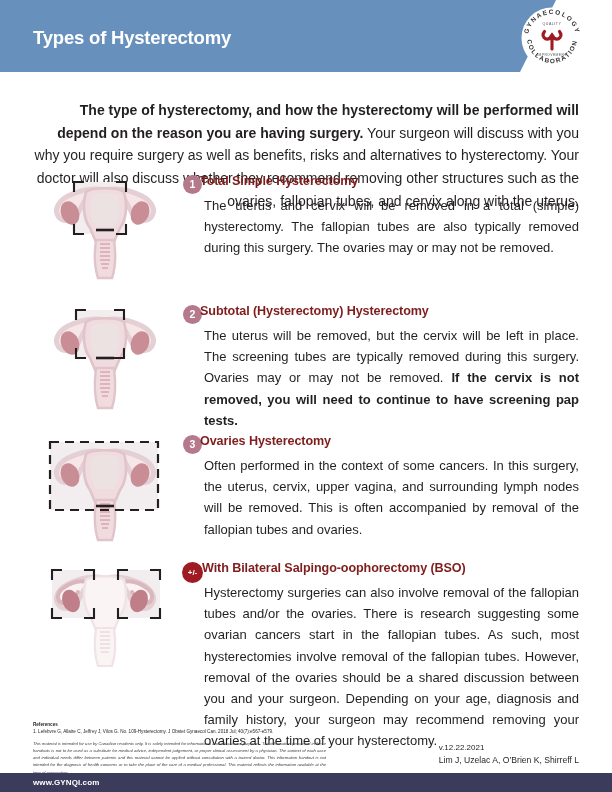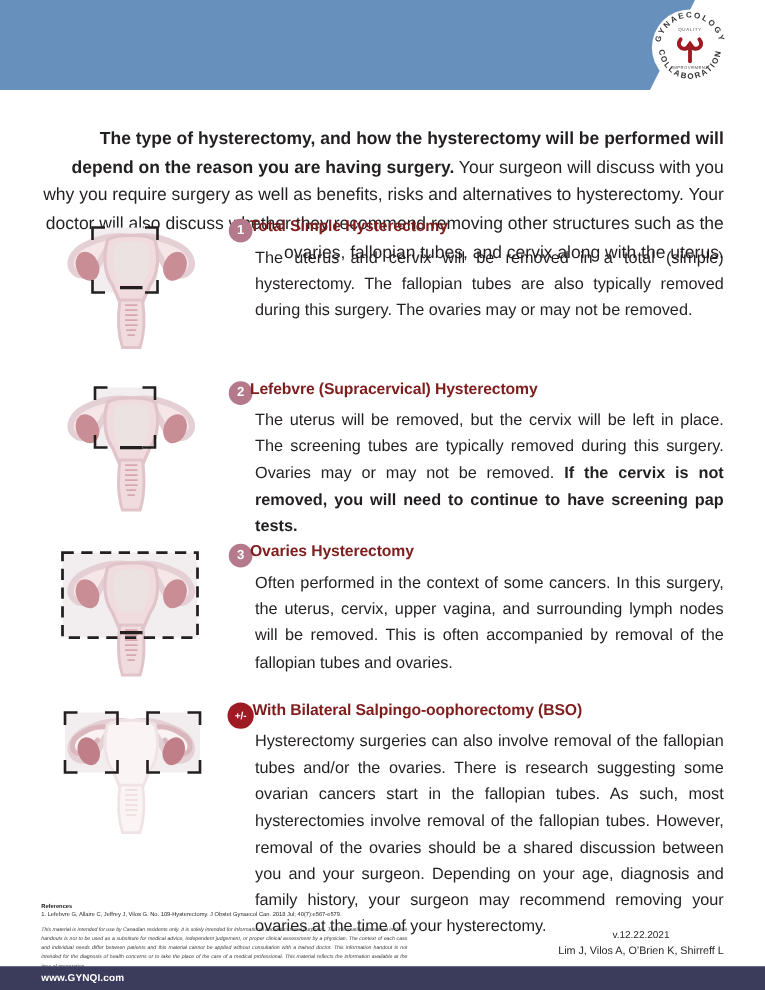--- a/index.html
+++ b/index.html
@@ -164,21 +164,21 @@
     line-height: 1.72;
     color: #3a3a3a;
     font-style: italic;
     text-align: justify;
   }
 
   .version {
     position: absolute;
     right: 33px;
     top: 742px;
-    text-align: center;
+    text-align: left;
   }
   .version-num {
     font-size: 8px;
     color: #231f20;
     line-height: 1.5;
   }
   .version-authors {
     font-size: 8.6px;
     color: #231f20;
     line-height: 1.55;
@@ -202,20 +202,21 @@
     letter-spacing: 0.1px;
   }
 </style>
 </head>
 <body>
 
 <div class="page">
 
   <div class="header">
     <div class="header-band"></div>
+    <div class="header-title">Types of Hysterectomy</div>
 
     <div class="logo">
       <svg width="66" height="66" viewBox="0 0 66 66">
         <circle cx="33" cy="33" r="30.5" fill="#ffffff"></circle>
         <defs>
           <path id="arcTop" d="M 33,33 m -24,0 a 24,24 0 0 1 48,0" fill="none"></path>
           <path id="arcBot" d="M 33,33 m -25,0 a 25,25 0 0 0 50,0" fill="none"></path>
         </defs>
         <text font-family="Liberation Sans, sans-serif" font-size="6.4" font-weight="bold" fill="#333333" letter-spacing="1.5">
           <textPath href="#arcTop" startOffset="50%" text-anchor="middle">GYNAECOLOGY</textPath>
@@ -289,21 +290,21 @@
         <path d="M 58,60 L 76,60" stroke="#231f20" stroke-width="2.6"></path>
         <g stroke="#231f20" stroke-width="2.1" fill="none">
           <path d="M 38,22 L 38,12 L 48,12"></path>
           <path d="M 76,12 L 86,12 L 86,22"></path>
           <path d="M 86,50 L 86,60 L 76,60"></path>
           <path d="M 48,60 L 38,60 L 38,50"></path>
         </g>
       </svg>
     </div>
     <div class="badge">2</div>
-    <div class="sec-head">Lefebvre (Supracervical) Hysterectomy</div>
+    <div class="sec-head">Subtotal (Hysterectomy) Hysterectomy</div>
     <div class="sec-body"><span>The uterus will be removed, but the cervix will be left in place. The screening tubes are typically removed during this surgery.  Ovaries may or may not be removed. </span><b>If the cervix is not removed, you will need to continue to have screening pap tests.</b></div>
   </div>
 
   <div class="section sec3">
     <div class="illus">
       <svg width="135" height="118" viewBox="0 0 135 118">
         <rect x="12" y="14" width="108" height="68" fill="#f2eef0"></rect>
         <g stroke="#e3cfd4" stroke-width="5" fill="#f6e6e8" stroke-linejoin="round" stroke-linecap="round">
           <path d="M 67,24 C 54,21 42,24 30,30 C 20,35 16,44 20,50 C 24,56 33,56 38,50 C 42,45 44,38 48,33 C 54,26 61,24 67,24 Z"></path>
           <path d="M 67,24 C 80,21 92,24 104,30 C 114,35 118,44 114,50 C 110,56 101,56 96,50 C 92,45 90,38 86,33 C 80,26 73,24 67,24 Z"></path>
@@ -364,20 +365,20 @@
 
   <div class="refs">
     <div class="refs-title">References</div>
     <div class="refs-item">1. Lefebvre G, Allaire C, Jeffrey J, Vilos G. No. 109-Hysterectomy. J Obstet Gynaecol Can. 2018 Jul; 40(7):e567-e579.</div>
   </div>
 
   <div class="disclaimer">This material is intended for use by Canadian residents only. It is solely intended for informational and educational purposes. The information presented in these handouts is not to be used as a substitute for medical advice, independent judgement, or proper clinical assessment by a physician. The context of each case and individual needs differ between patients and this material cannot be applied without consultation with a trained doctor. This information handout is not intended for the diagnosis of health concerns or to take the place of the care of a medical professional. This material reflects the information available at the time of preparation.</div>
 
   <div class="version">
     <div class="version-num">v.12.22.2021</div>
-    <div class="version-authors">Lim J, Vilos A, O’Brien K, Shirreff L</div>
+    <div class="version-authors">Lim J, Uzelac A, O’Brien K, Shirreff L</div>
   </div>
 
   <div class="footer-bar">
     <div class="footer-url">www.GYNQI.com</div>
   </div>
 
 </div>
 
 </body></html>

